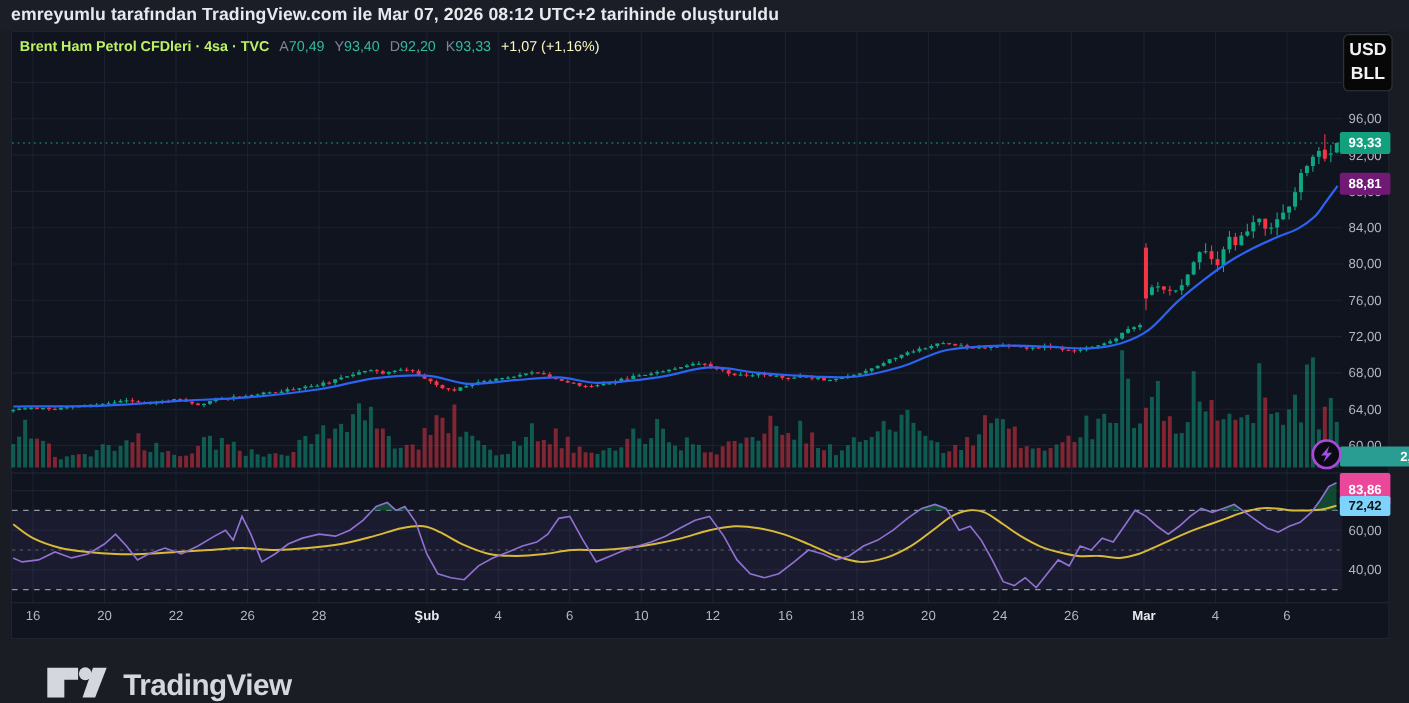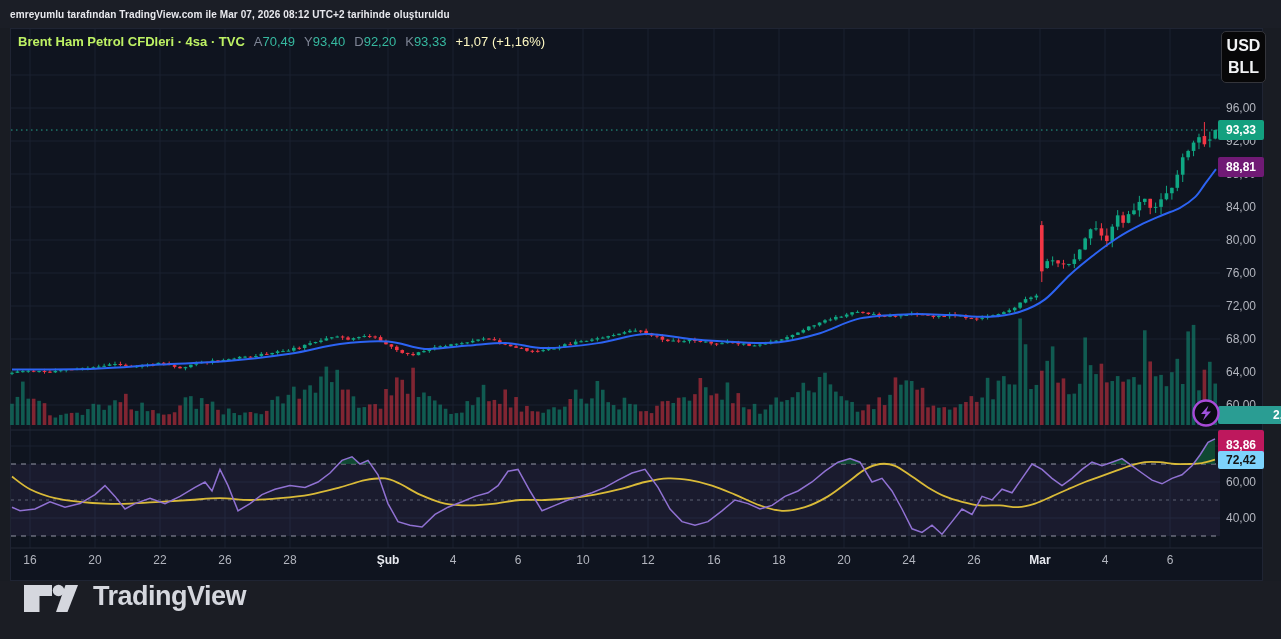--- a/index.html
+++ b/index.html
@@ -1,38 +1,38 @@
 <!DOCTYPE html>
 <html><head>
 <meta charset="utf-8">
 <style>
   html,body{margin:0;padding:0;background:#191c23;}
   body{width:1281px;height:639px;position:relative;overflow:hidden;
        font-family:"Liberation Sans",sans-serif;-webkit-font-smoothing:antialiased;}
   .topbar{position:absolute;left:0;top:0;width:1281px;height:28px;background:#1b1e26;
           display:flex;align-items:center;padding-left:10px;box-sizing:border-box;z-index:6;}
-  .topbar span{font-size:10px;font-weight:700;color:#e8e9ee;letter-spacing:.1px;}
+  .topbar span{font-size:16px;font-weight:700;color:#e8e9ee;letter-spacing:.1px;}
   .widget{position:absolute;left:10px;top:28px;width:1253px;height:553px;
           background:#0f141f;border:1px solid #1f2433;box-sizing:border-box;z-index:1;}
   #chart-svg{position:absolute;left:0;top:0;z-index:2;}
   .sym-header{position:absolute;left:18px;top:34px;z-index:5;display:flex;gap:9px;
               font-size:13px;align-items:baseline;white-space:nowrap;}
   .sym-title{color:#bef264;font-weight:bold;}
   .ohlc-pair{color:#7d8494;}
   .ohlc-pair b{color:#36b9a0;font-weight:400;}
   .sym-change{color:#fef9c3;}
   .badge{position:absolute;z-index:5;width:46px;border-radius:2px;color:#fff;
          font-size:12px;font-weight:700;display:flex;align-items:center;justify-content:center;}
   .usdbll{position:absolute;left:1221px;top:31px;width:43px;height:50px;z-index:5;
           background:#070708;border:1px solid #34353b;border-radius:5px;
           display:flex;flex-direction:column;align-items:center;justify-content:space-evenly;}
   .usdbll span{color:#f2f3f5;font-size:16px;font-weight:700;line-height:1;}
   .flash-btn{position:absolute;left:1191px;top:398px;width:30px;height:30px;z-index:5;}
   .footer{position:absolute;left:0;top:581px;width:1281px;height:58px;background:#1b1d24;
-          display:flex;align-items:flex-start;padding-left:22px;box-sizing:border-box;z-index:6;gap:13px;}
+          display:flex;align-items:flex-end;padding-left:41px;box-sizing:border-box;z-index:6;gap:13px;}
   .brand-text{color:#d5d7de;font-size:27px;font-weight:700;letter-spacing:-.5px;}
   svg text{font-family:"Liberation Sans",sans-serif;}
 </style>
 </head>
 <body>
 
 <div class="topbar">
   <span>emreyumlu tarafından TradingView.com ile Mar 07, 2026 08:12 UTC+2 tarihinde oluşturuldu</span>
 </div>
 
@@ -821,21 +821,21 @@
 </div>
 
 <div class="usdbll">
   <span>USD</span>
   <span>BLL</span>
 </div>
 
 <div class="badge" style="left: 1218px; top: 120px; height: 20px; background: rgb(19, 160, 127);" id="b-price">93,33</div>
 <div class="badge" style="left: 1218px; top: 157px; height: 20px; background: #701a75;" id="b-ma">88,81</div>
 <div class="badge" style="left: 1218px; top: 406px; height: 18px; background: rgb(42, 157, 147); padding-left: 48px;" id="b-vol">2,04K</div>
-<div class="badge" style="left: 1218px; top: 430px; height: 30px; background: #be185d;" id="b-rsi">83,86</div>
+<div class="badge" style="left: 1218px; top: 430px; height: 30px; background: #ec4899;" id="b-rsi">83,86</div>
 <div class="badge" style="left: 1218px; top: 451px; height: 18px; background: #7dd3fc; color: rgb(20, 20, 20);" id="b-rsima">72,42</div>
 
 <svg class="flash-btn" width="30" height="30">
   <circle cx="15" cy="15" r="12.5" fill="#0a0a14" stroke="#a94ad8" stroke-width="2.4"></circle>
   <path d="M17.5 7.5 L10 16 h4.6 L12 22.5 L20 13.5 h-4.6 Z" fill="#a052de"></path>
 </svg>
 
 <div class="footer">
   <svg width="58" height="36" viewBox="0 0 58 36">
     <path d="M2 4 H30 V15 H17.5 V31 H2 Z" fill="#d5d7de"></path>

